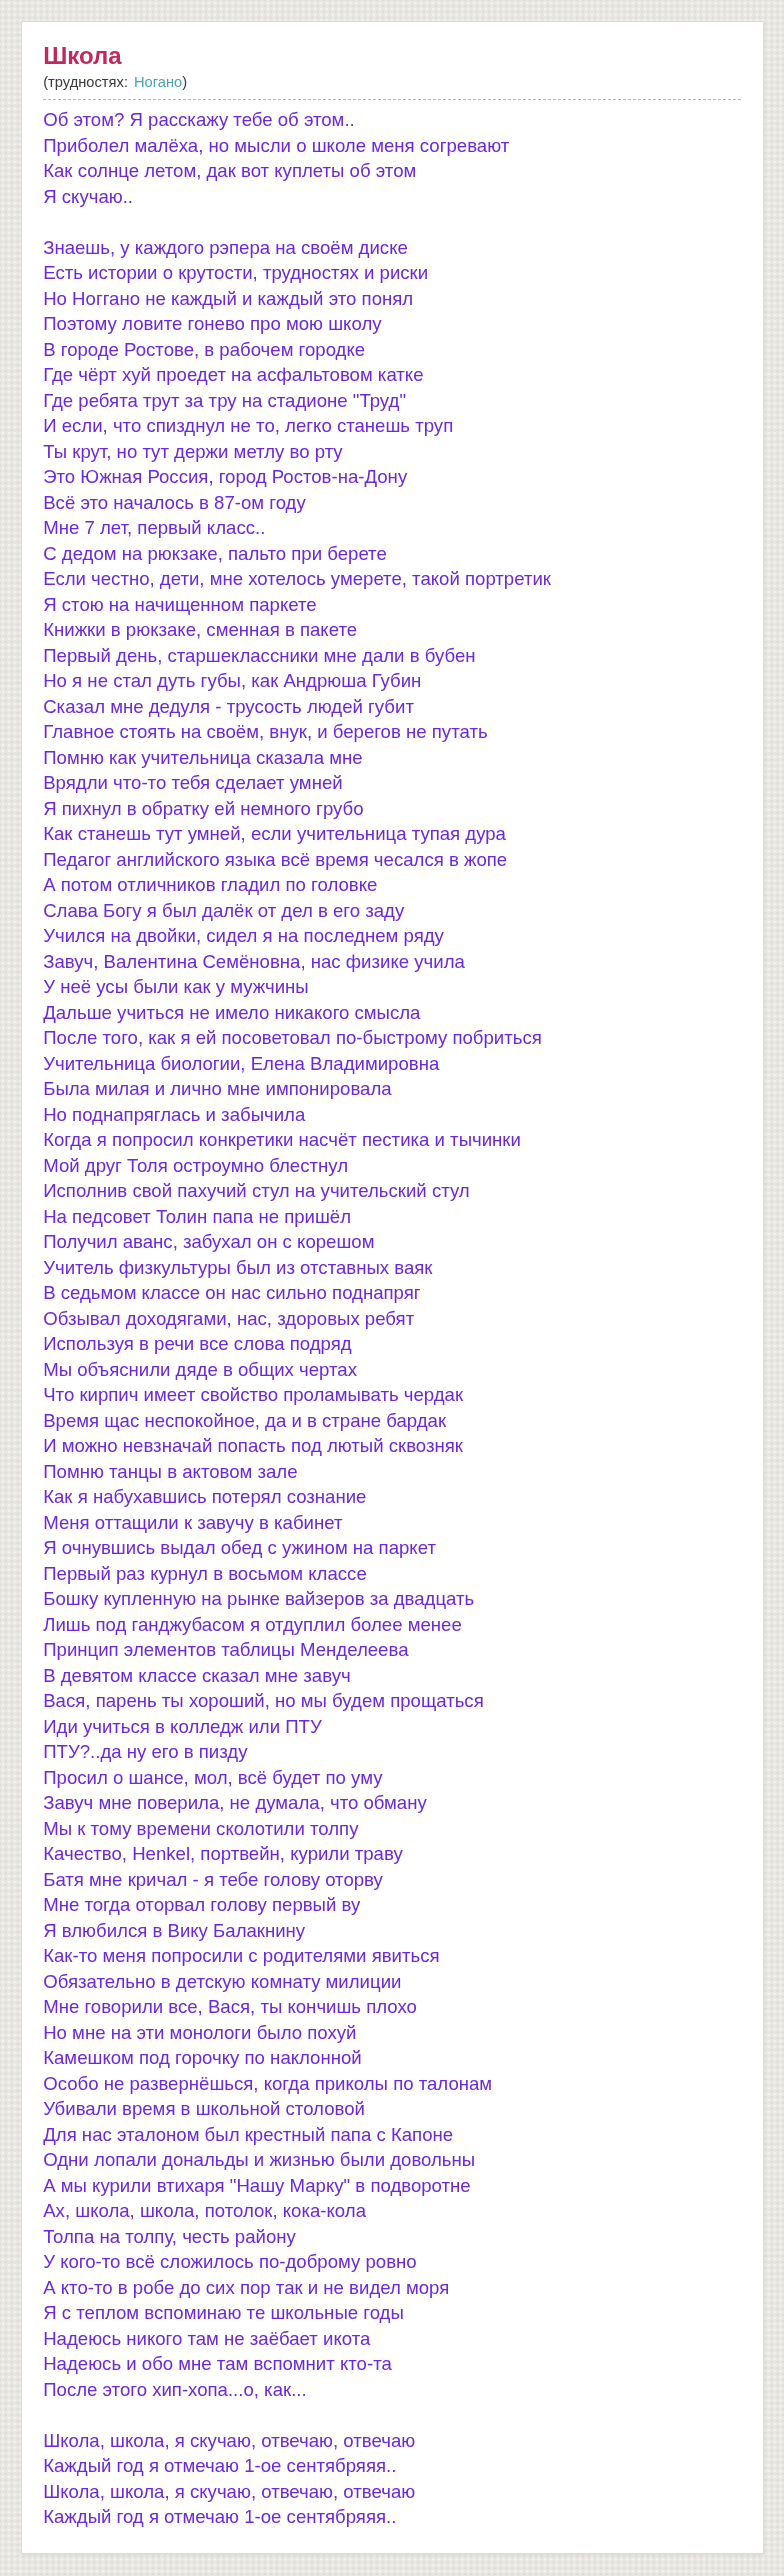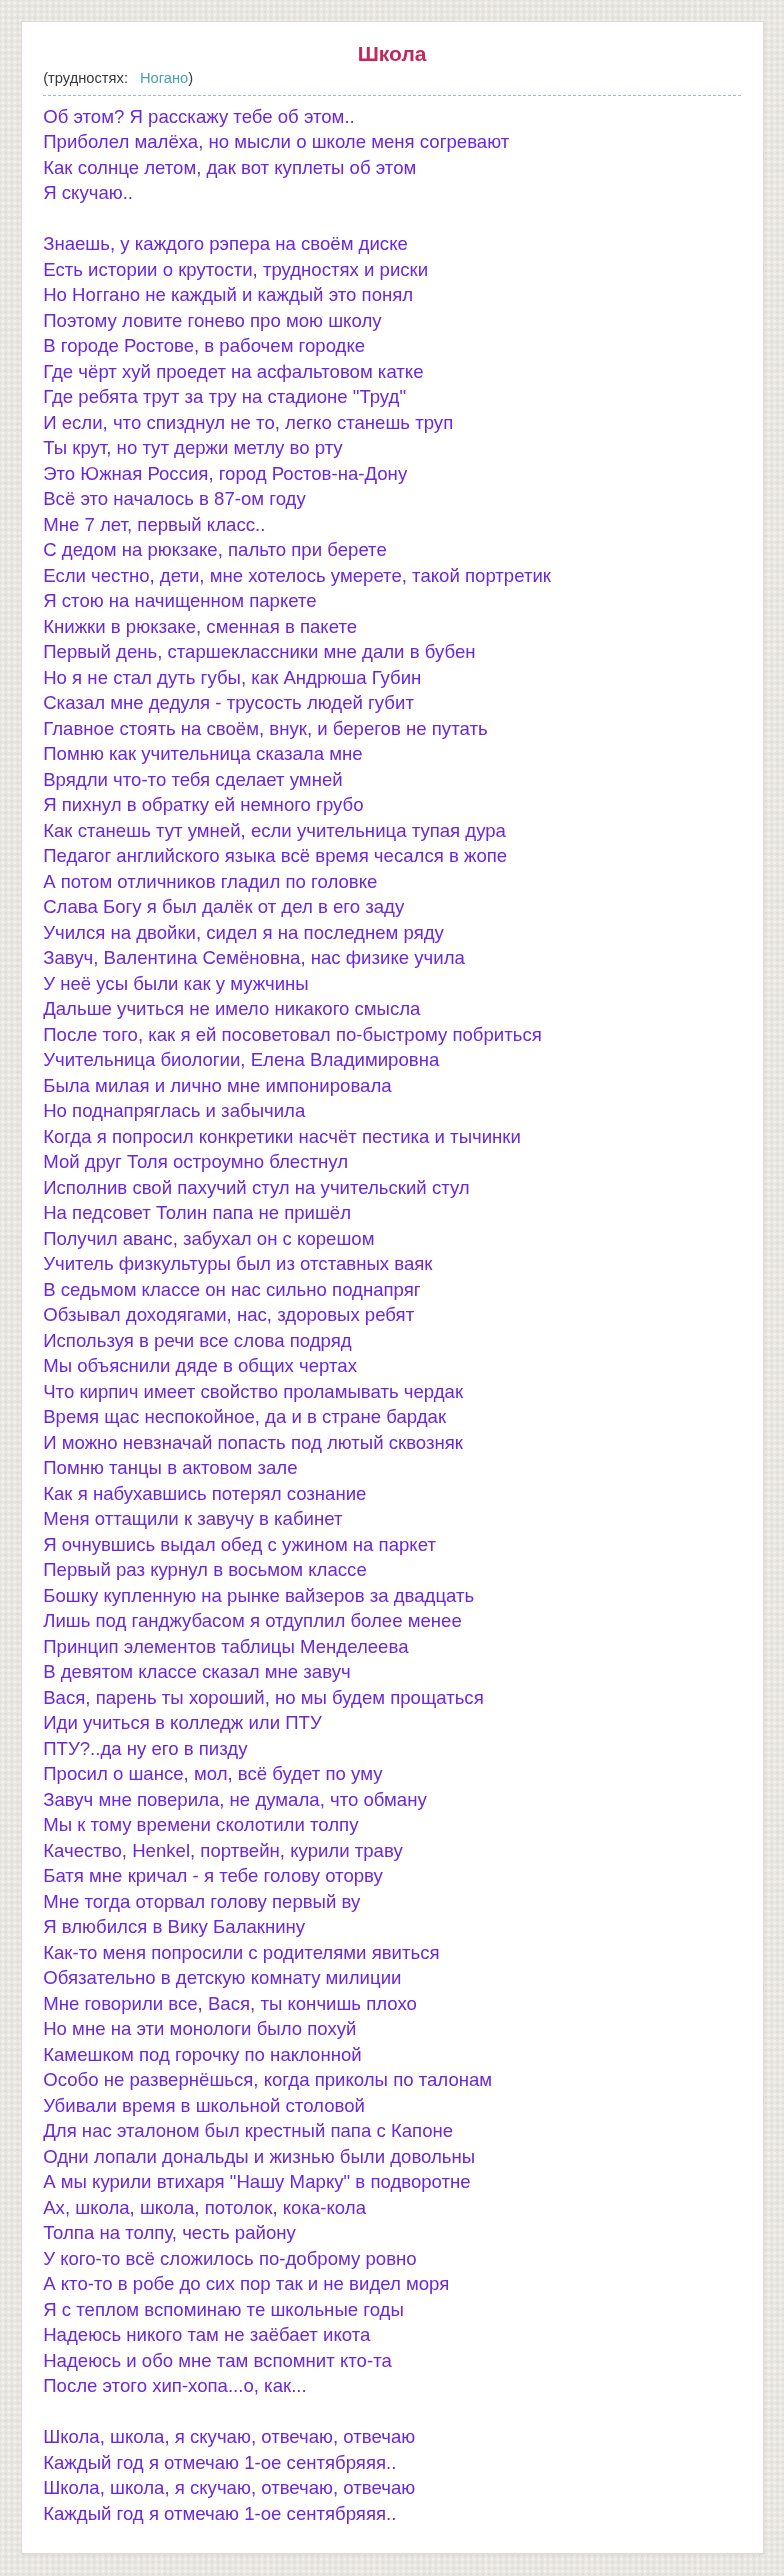--- a/index.html
+++ b/index.html
@@ -22,38 +22,37 @@
     width: 743px;
     height: 2533px;
     margin: 20.6px 0 0 20.6px;
     background: #ffffff;
     border: 1px solid #dcdad6;
     box-shadow: 0 1px 2px rgba(0,0,0,0.06);
     padding: 19.6px 21.6px 25.5px 21.6px;
   }
   h1.song-title {
     margin: 0 0 2.9px 0;
-    font-size: 21px;
+    font-size: 24px;
     font-weight: bold;
     color: #c3285b;
     line-height: 1.25;
-    text-align: center;
   }
   .artist-line {
     font-size: 14.7px;
     color: #3a3a3a;
     line-height: 1.2;
     padding-bottom: 6.9px;
     border-bottom: 1px dashed #a4bccb;
     margin: 0;
   }
   .artist-line a {
     color: #4aa2b0;
     text-decoration: none;
-    margin-left: 12px;
+    margin-left: 6px;
   }
   .lyrics {
     margin-top: 7.8px;
     font-size: 18.6px;
     line-height: 25.5px;
     color: #6d28d9;
     white-space: pre-line;
   }
 </style>
 </head>

